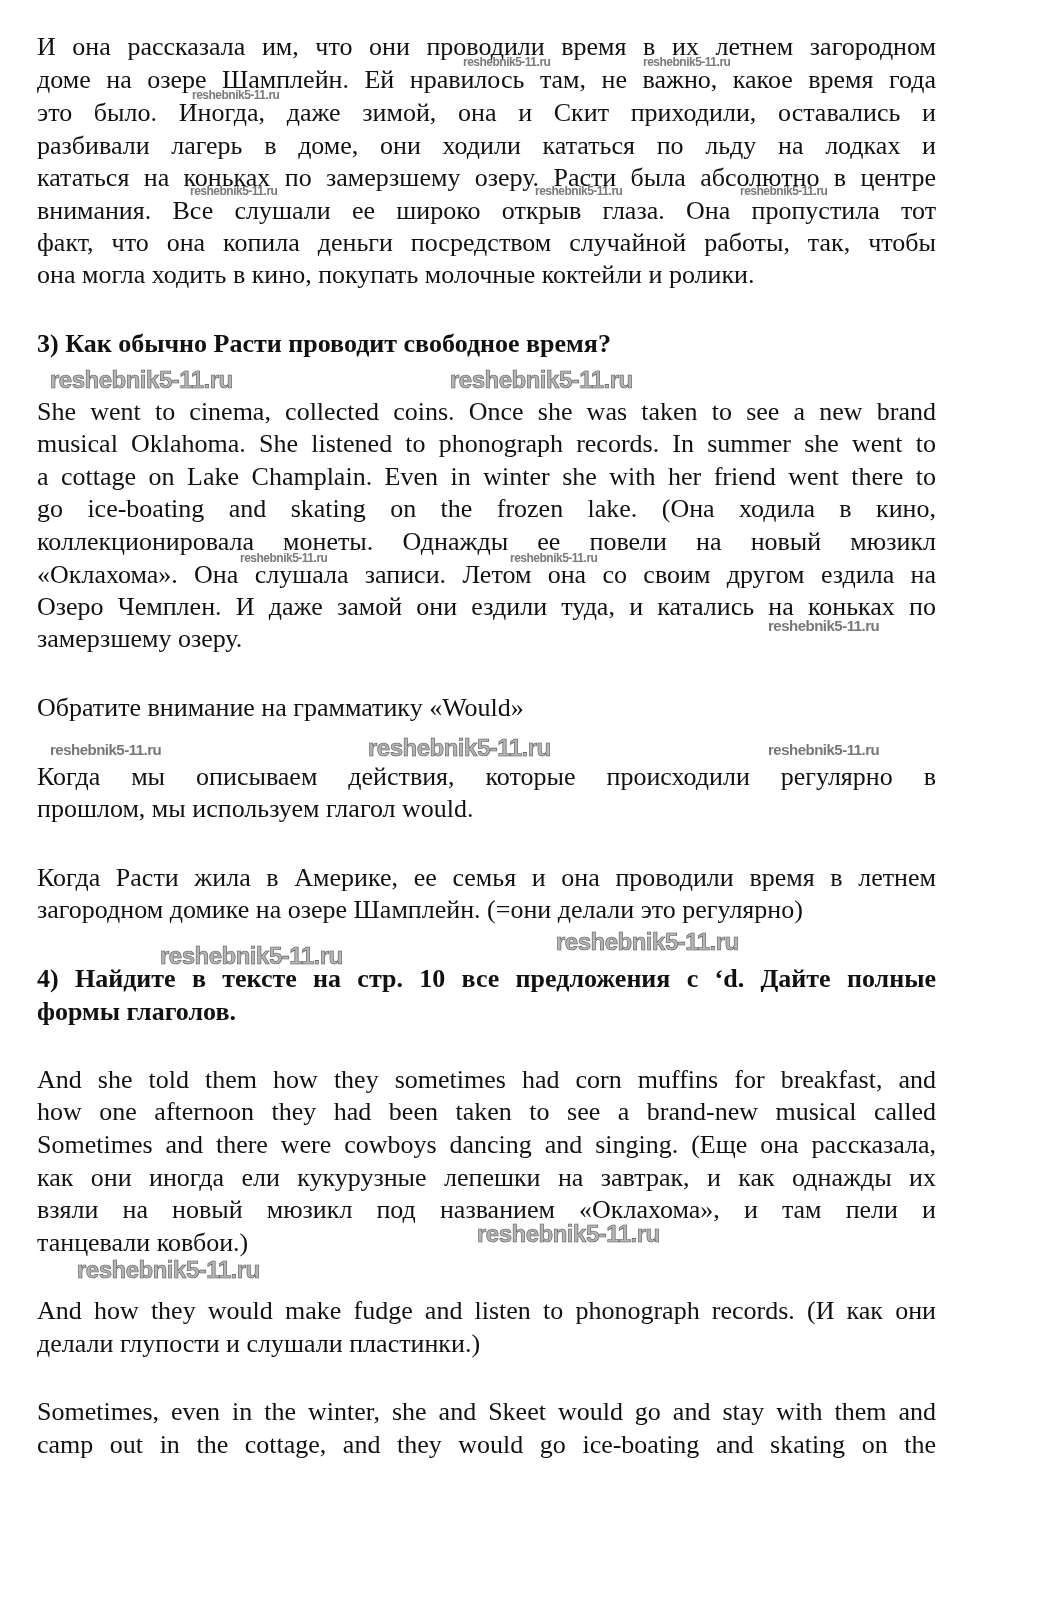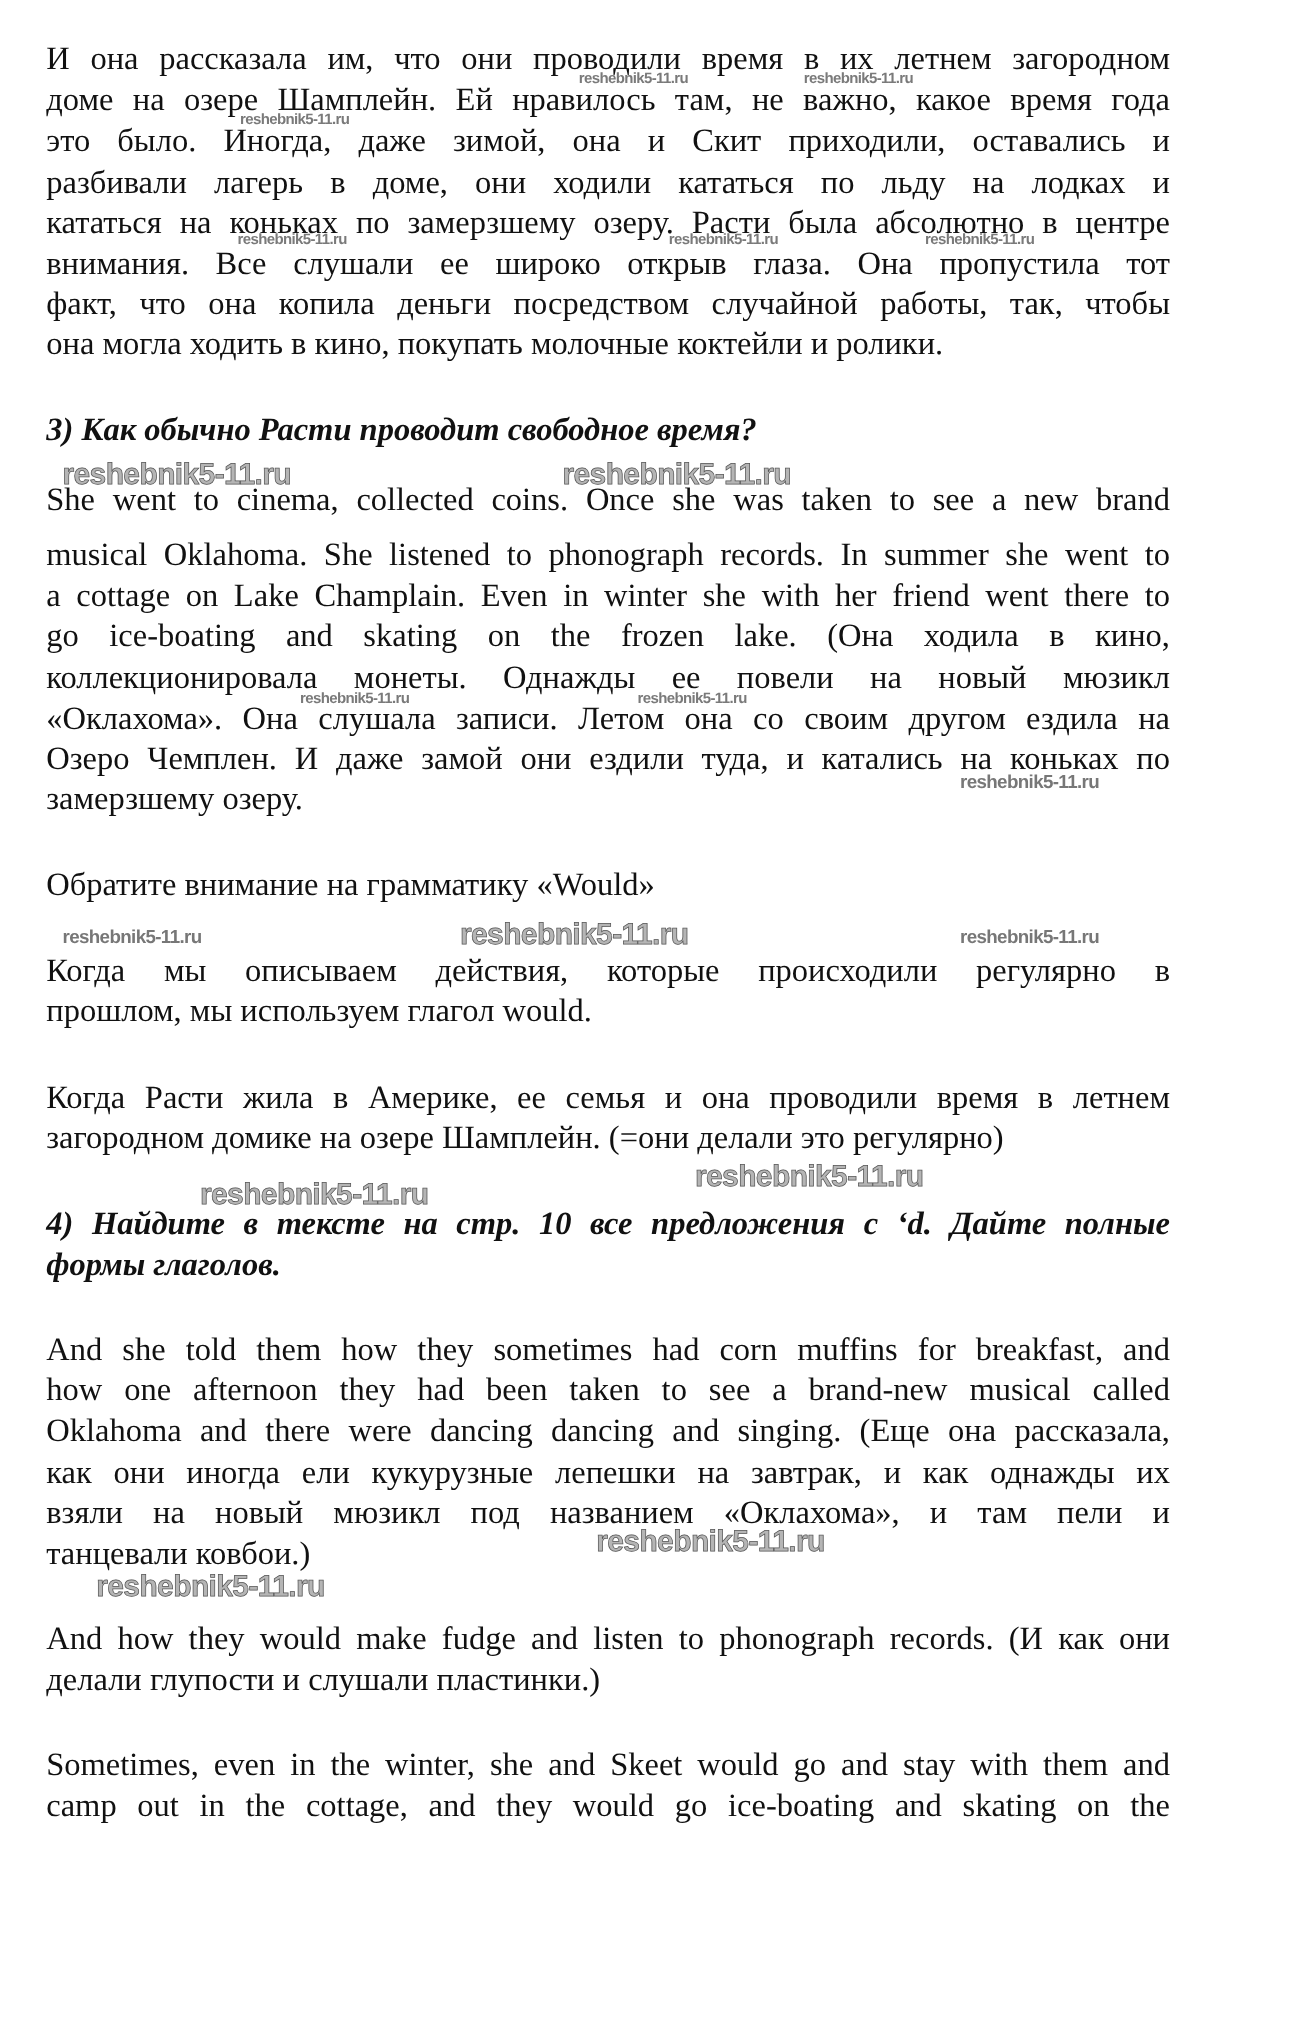--- a/index.html
+++ b/index.html
@@ -1,20 +1,20 @@
 <!DOCTYPE html>
 <html><head>
 <meta charset="utf-8">
 <style>
   html, body { margin: 0; padding: 0; background: #ffffff; }
   body { width: 1047px; height: 1619px; position: relative; overflow: hidden; font-family: "Liberation Serif", serif; color: #111; }
   .page { position: absolute; left: 0; top: 0; width: 831px; height: 1619px; }
   .line { position: absolute; left: 37px; width: 899px; font-size: 26px; line-height: 33px; white-space: nowrap; }
   .just { text-align: justify; text-align-last: justify; }
-  .bold { font-weight: bold; font-style: italic; }
+  .bold { font-weight: bold; }
   .center { text-align: left; }
   .wm { position: absolute; font-family: Liberation Sans, sans-serif; font-weight: bold; color: #9a9a9a; white-space: nowrap; letter-spacing: -0.5px; }
   .wm.big { font-size: 24px; color: #8a8a8a; -webkit-text-stroke: 0.6px #555; color: #b5b5b5; }
   .wm.med { font-size: 15px; color: #777; }
   .wm.small { font-size: 12px; color: #7a7a7a; }
 </style>
 </head>
 <body>
 
 <div class="page">
@@ -32,21 +32,21 @@
   <div class="wm small" style="left:643px;top:55px">reshebnik5-11.ru</div>
   <div class="wm small" style="left:192px;top:88px">reshebnik5-11.ru</div>
   <div class="wm small" style="left:190px;top:184px">reshebnik5-11.ru</div>
   <div class="wm small" style="left:535px;top:184px">reshebnik5-11.ru</div>
   <div class="wm small" style="left:740px;top:184px">reshebnik5-11.ru</div>
 
   <div class="line bold" style="top:327px">3) Как обычно Расти проводит свободное время?</div>
   <div class="wm big" style="left:50px;top:366px">reshebnik5-11.ru</div>
   <div class="wm big" style="left:450px;top:366px">reshebnik5-11.ru</div>
 
-  <div class="line just" style="top:383px">She went to cinema, collected coins. Once she was taken to see a new brand</div>
+  <div class="line just" style="top:395px">She went to cinema, collected coins. Once she was taken to see a new brand</div>
   <div class="line just" style="top:427px">musical Oklahoma. She listened to phonograph records. In summer she went to</div>
   <div class="line just" style="top:460px">a cottage on Lake Champlain. Even in winter she with her friend went there to</div>
   <div class="line just" style="top:492px">go ice-boating and skating on the frozen lake. (Она ходила в кино,</div>
   <div class="line just" style="top:525px">коллекционировала монеты. Однажды ее повели на новый мюзикл</div>
   <div class="line just" style="top:558px">«Оклахома». Она слушала записи. Летом она со своим другом ездила на</div>
   <div class="line just" style="top:590px">Озеро Чемплен. И даже замой они ездили туда, и катались на коньках по</div>
   <div class="line" style="top:622px">замерзшему озеру.</div>
 
   <div class="wm small" style="left:240px;top:551px">reshebnik5-11.ru</div>
   <div class="wm small" style="left:510px;top:551px">reshebnik5-11.ru</div>
@@ -63,21 +63,21 @@
   <div class="line just" style="top:861px">Когда Расти жила в Америке, ее семья и она проводили время в летнем</div>
   <div class="line" style="top:893px">загородном домике на озере Шамплейн. (=они делали это регулярно)</div>
 
   <div class="wm big" style="left:556px;top:928px">reshebnik5-11.ru</div>
   <div class="wm big" style="left:160px;top:942px">reshebnik5-11.ru</div>
   <div class="line bold just" style="top:962px">4) Найдите в тексте на стр. 10 все предложения с ‘d. Дайте полные</div>
   <div class="line bold" style="top:995px">формы глаголов.</div>
 
   <div class="line just" style="top:1063px">And she told them how they sometimes had corn muffins for breakfast, and</div>
   <div class="line just" style="top:1095px">how one afternoon they had been taken to see a brand-new musical called</div>
-  <div class="line just" style="top:1128px">Oklahoma and there were dancing dancing and singing. (Еще она рассказала,</div>
+  <div class="line just" style="top:1128px">Sometimes and there were cowboys dancing and singing. (Еще она рассказала,</div>
   <div class="line just" style="top:1161px">как они иногда ели кукурузные лепешки на завтрак, и как однажды их</div>
   <div class="line just" style="top:1193px">взяли на новый мюзикл под названием «Оклахома», и там пели и</div>
   <div class="line" style="top:1226px">танцевали ковбои.)</div>
 
   <div class="wm big" style="left:477px;top:1220px">reshebnik5-11.ru</div>
   <div class="wm big" style="left:77px;top:1256px">reshebnik5-11.ru</div>
 
   <div class="line just" style="top:1294px">And how they would make fudge and listen to phonograph records. (И как они</div>
   <div class="line just" style="top:1395px">Sometimes, even in the winter, she and Skeet would go and stay with them and</div>
 

